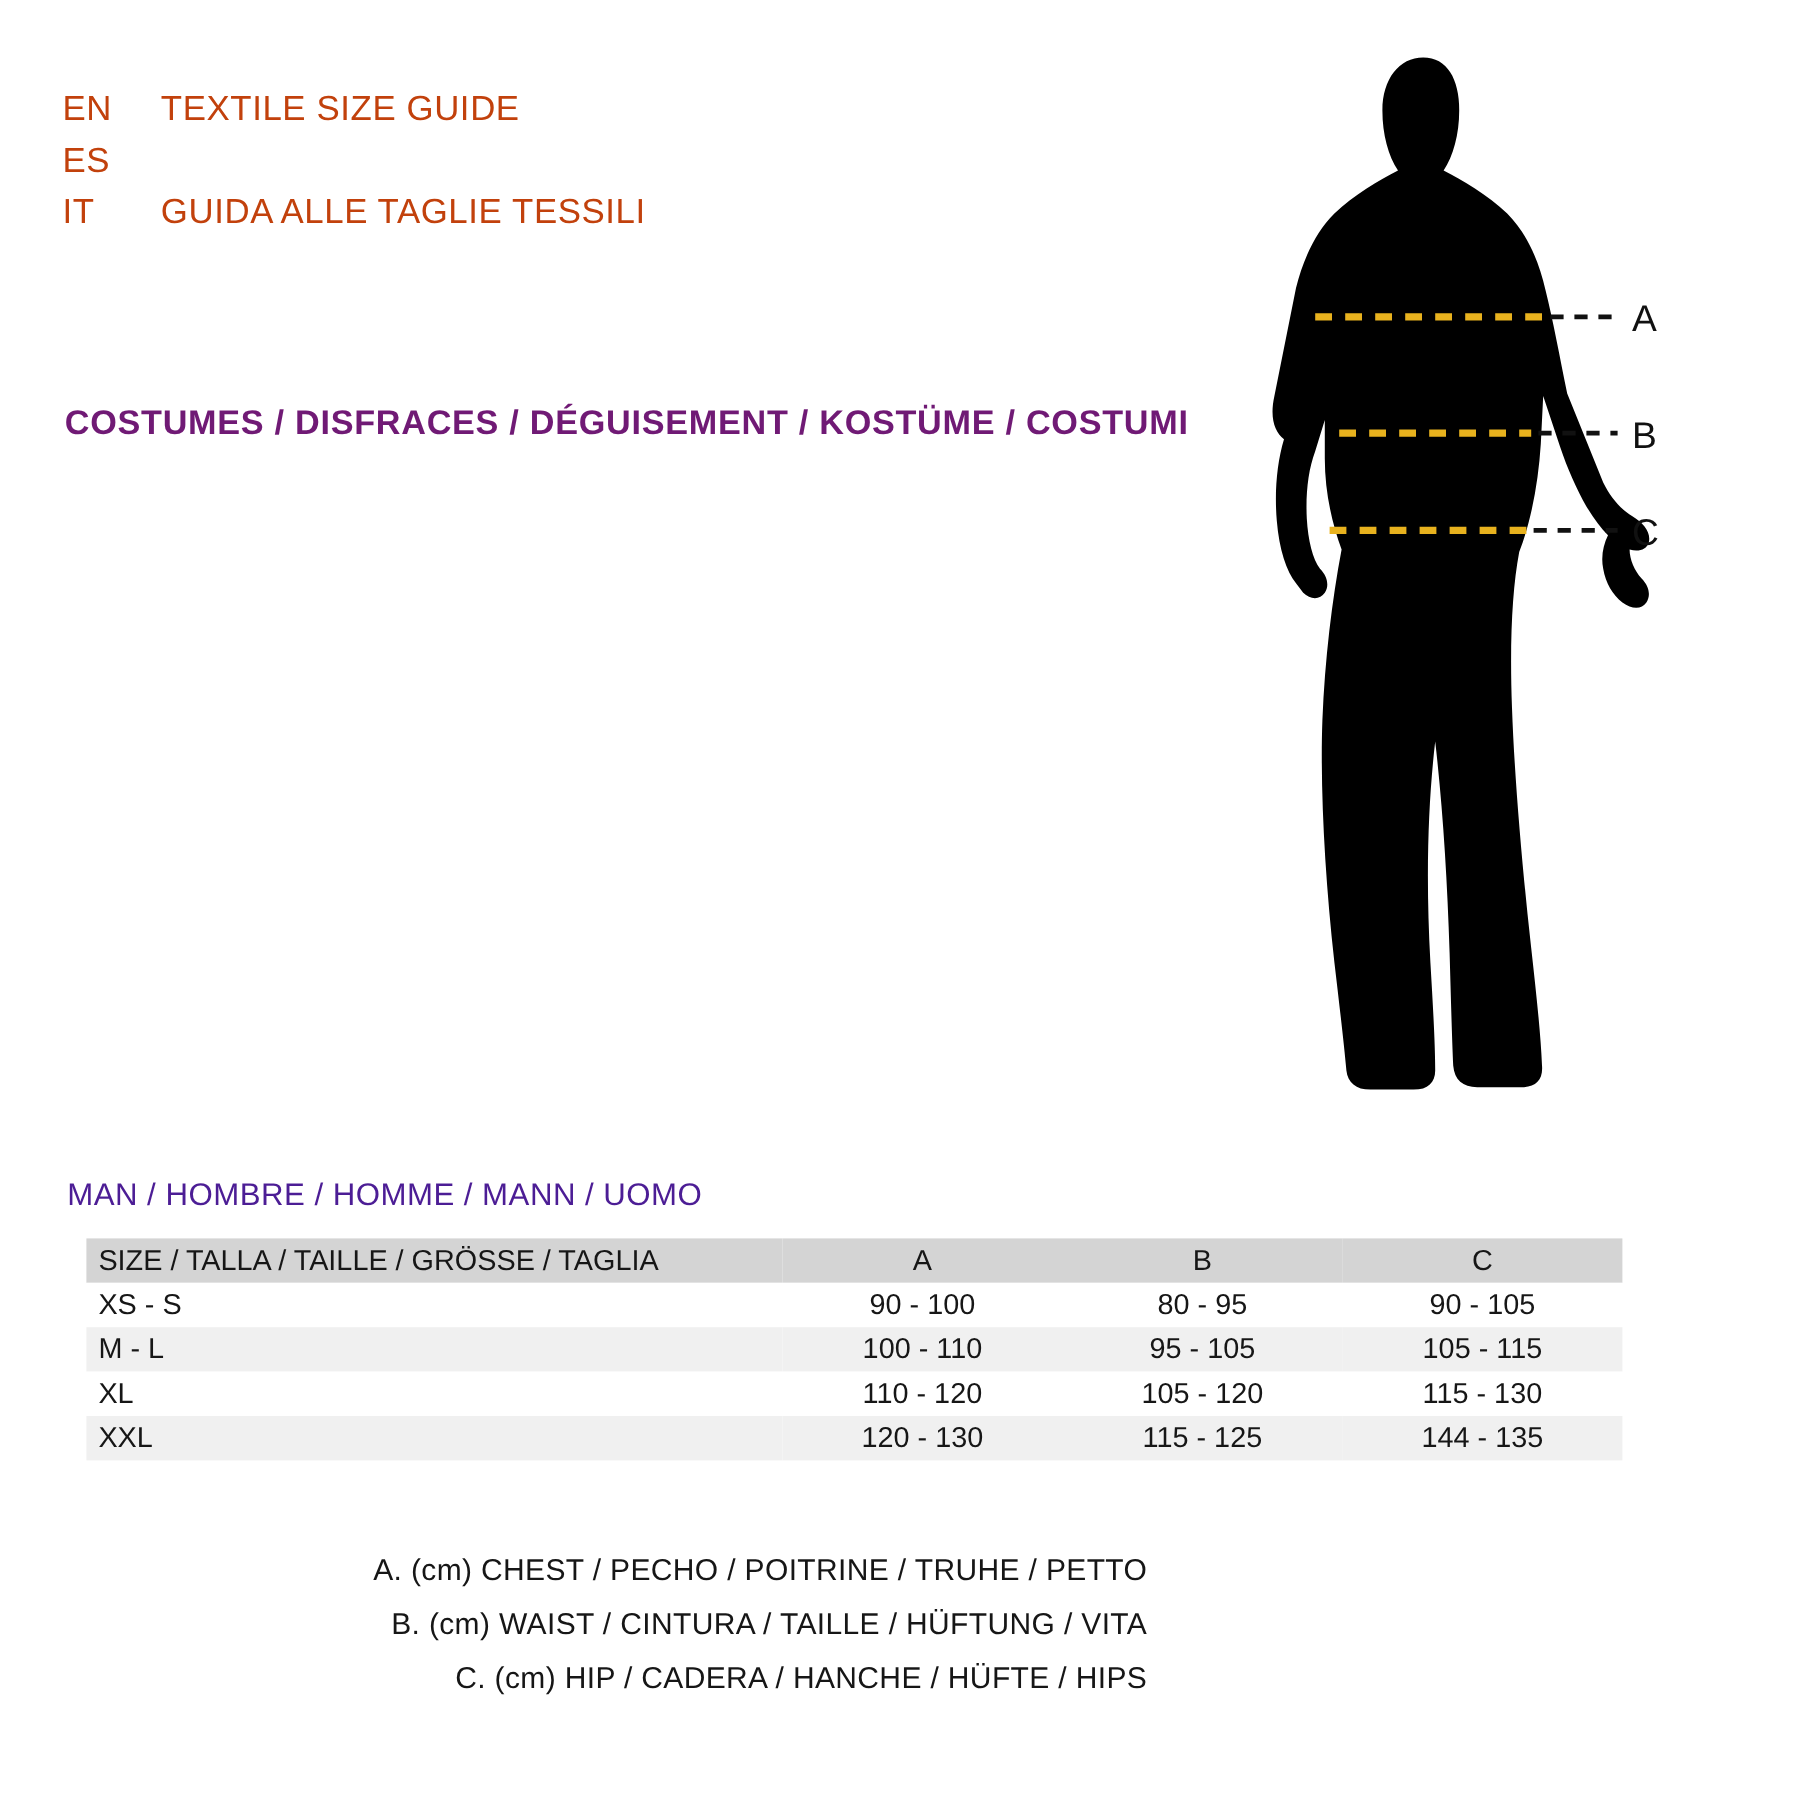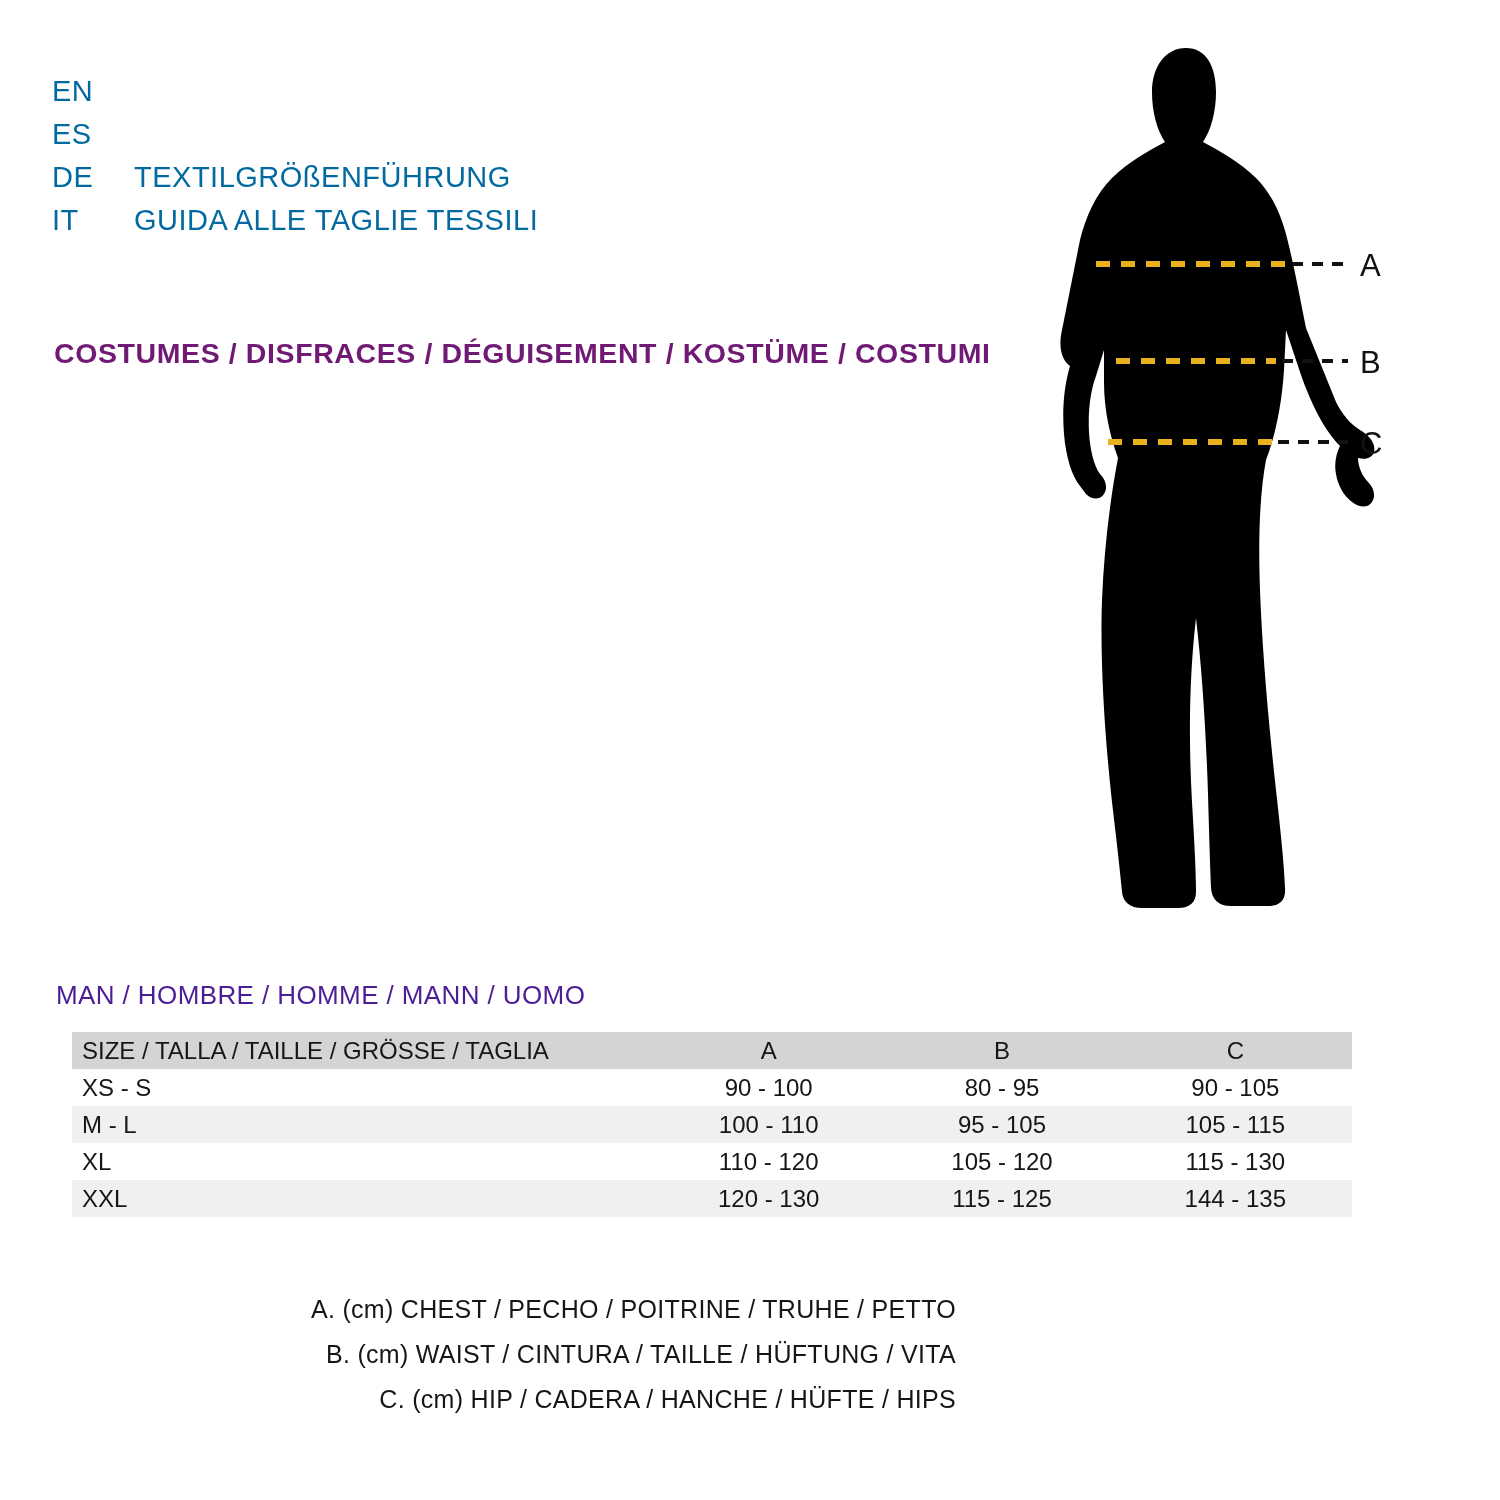--- a/index.html
+++ b/index.html
@@ -23,21 +23,21 @@
     left: 52px;
     top: 75px;
     width: 980px;
   }
   .lang-row {
     display: flex;
     align-items: baseline;
     height: 43px;
     font-size: 29px;
     letter-spacing: 0.5px;
-    color: #0369a1;
+    color: #c2410c;
   }
   .lang-code {
     width: 82px;
     flex: 0 0 82px;
   }
   .lang-text {
     flex: 1 1 auto;
   }
 
   .costumes-line {
@@ -119,27 +119,24 @@
     height: 45px;
     color: #161616;
   }
 </style>
 </head>
 <body>
 
 <div class="lang-block">
   <div class="lang-row">
     <span class="lang-code">EN</span>
+    <span class="lang-text">TEXTILE SIZE GUIDE</span>
   </div>
   <div class="lang-row">
     <span class="lang-code">ES</span>
-  </div>
-  <div class="lang-row">
-    <span class="lang-code">DE</span>
-    <span class="lang-text">TEXTILGRÖßENFÜHRUNG</span>
   </div>
   <div class="lang-row">
     <span class="lang-code">IT</span>
     <span class="lang-text">GUIDA ALLE TAGLIE TESSILI</span>
   </div>
 </div>
 
 <div class="costumes-line">COSTUMES / DISFRACES / DÉGUISEMENT / KOSTÜME / COSTUMI</div>
 
 <div class="figure-area">

